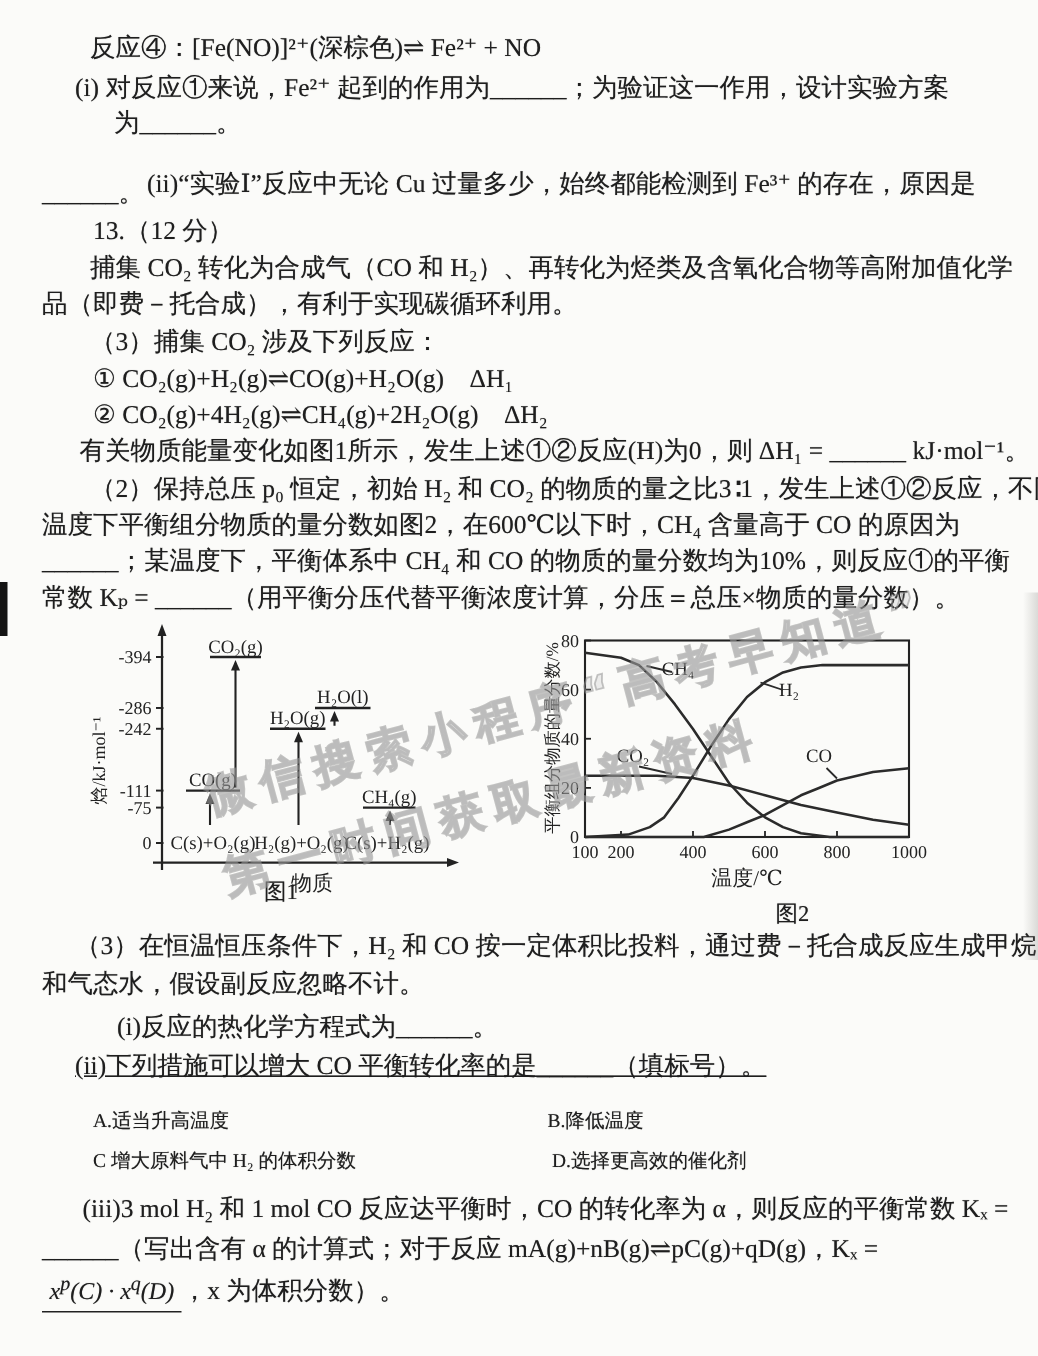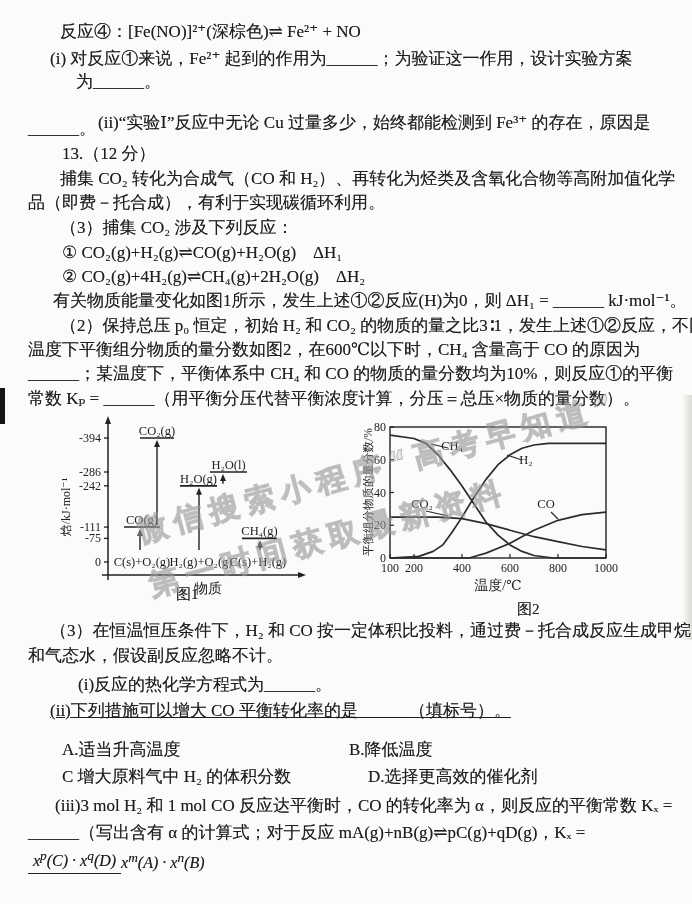--- a/index.html
+++ b/index.html
@@ -1,30 +1,30 @@
 <!DOCTYPE html>
 <html><head>
 <meta charset="utf-8">
 <style>
   html,body{margin:0;padding:0;}
   body{width:692px;height:904px;position:relative;background:#fbfbf9;
        font-family:"Liberation Serif","DejaVu Serif",serif;color:#1e1e1e;overflow:hidden;}
   .ln{position:absolute;font-size:17px;line-height:22px;white-space:nowrap;
       text-shadow:0 0 .5px rgba(30,30,30,.55);}
-  .opt{position:absolute;font-size:17px;white-space:nowrap;text-shadow:0 0 .5px rgba(30,30,30,.55);}
+  .opt{position:absolute;font-size:13px;white-space:nowrap;text-shadow:0 0 .5px rgba(30,30,30,.55);}
   .cap{position:absolute;font-size:15px;text-shadow:0 0 .5px rgba(30,30,30,.5);}
   svg{position:absolute;overflow:visible;}
   svg text{font-family:"Liberation Serif","DejaVu Serif",serif;fill:#222;}
   .wm{position:absolute;font-family:"DejaVu Sans","Liberation Sans",sans-serif;
       font-size:30px;font-weight:bold;letter-spacing:7px;white-space:nowrap;
       color:rgba(165,165,165,.18);-webkit-text-stroke:1.2px rgba(150,150,150,.55);
       transform:rotate(-15deg);transform-origin:left center;pointer-events:none;}
   .frac-row{position:absolute;display:flex;align-items:center;font-size:17px;
       text-shadow:0 0 .5px rgba(30,30,30,.55);}
-  .frac{display:inline-flex;text-align:center;font-style:italic;
+  .frac{display:inline-flex;flex-direction:column;text-align:center;font-style:italic;
       font-size:16px;line-height:20px;}
   .frac .num{border-bottom:1.5px solid #222;padding:0 5px 2px;}
   .frac .den{padding-top:2px;}
   .ink-blot{position:absolute;background:#141414;}
   .edge-shade{position:absolute;background:linear-gradient(to right,rgba(0,0,0,0),rgba(120,120,115,.25));}
 </style>
 </head>
 <body>
 
 <div class="ln" style="left:60px;top:21px;">反应④：[Fe(NO)]²⁺(深棕色)⇌ Fe²⁺ + NO</div>
@@ -132,28 +132,28 @@
 
 <div class="wm" style="left:138px;top:512px;">微信搜索小程序“高考早知道”</div>
 <div class="wm" style="left:150px;top:566px;">第一时间获取最新资料</div>
 
 <div class="ln" style="left:50px;top:620px;">（3）在恒温恒压条件下，H₂ 和 CO 按一定体积比投料，通过费－托合成反应生成甲烷</div>
 <div class="ln" style="left:28px;top:645px;">和气态水，假设副反应忽略不计。</div>
 <div class="ln" style="left:50px;top:674px;margin-left:28px;">(i)反应的热化学方程式为______。</div>
 <div class="ln" style="left:50px;top:700px;text-decoration:underline;">(ii)下列措施可以增大 CO 平衡转化率的是______（填标号）。</div>
 
 <div class="opt" style="left:62px;top:738px;">A.适当升高温度</div>
-<div class="opt" style="left:349px;top:738px;">B.降低温度</div>
+<div class="opt" style="left:365px;top:738px;">B.降低温度</div>
 <div class="opt" style="left:62px;top:765px;">C 增大原料气中 H₂ 的体积分数</div>
 <div class="opt" style="left:368px;top:765px;">D.选择更高效的催化剂</div>
 
 <div class="ln" style="left:55px;top:795px;">(iii)3 mol H₂ 和 1 mol CO 反应达平衡时，CO 的转化率为 α，则反应的平衡常数 Kₓ =</div>
 <div class="ln" style="left:28px;top:822px;">______（写出含有 α 的计算式；对于反应 mA(g)+nB(g)⇌pC(g)+qD(g)，Kₓ =</div>
 
 <div class="frac-row" style="left:28px;top:846px;">
   <span class="frac">
     <span class="num">x<sup>p</sup>(C) · x<sup>q</sup>(D)</span>
-    <span class="den">x<sup>m</sup>(A) · x<sup>n</sup>(B)</span>
   </span>
+  <span>，x 为体积分数）。</span>
 </div>
 
 <div class="ink-blot" style="left:0;top:388px;width:5px;height:36px;"></div>
 <div class="edge-shade" style="left:682px;top:395px;width:10px;height:245px;"></div>
 
 </body></html>

